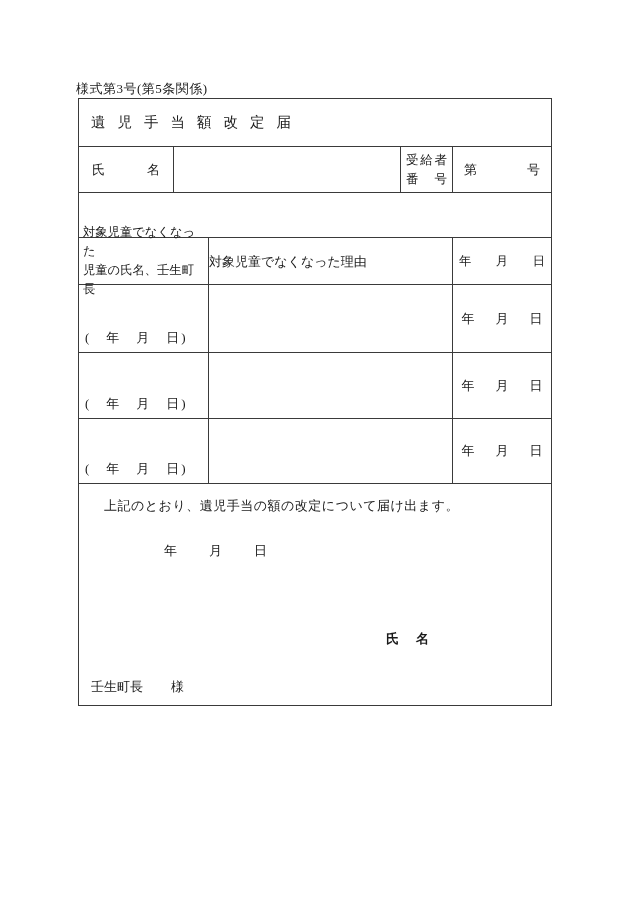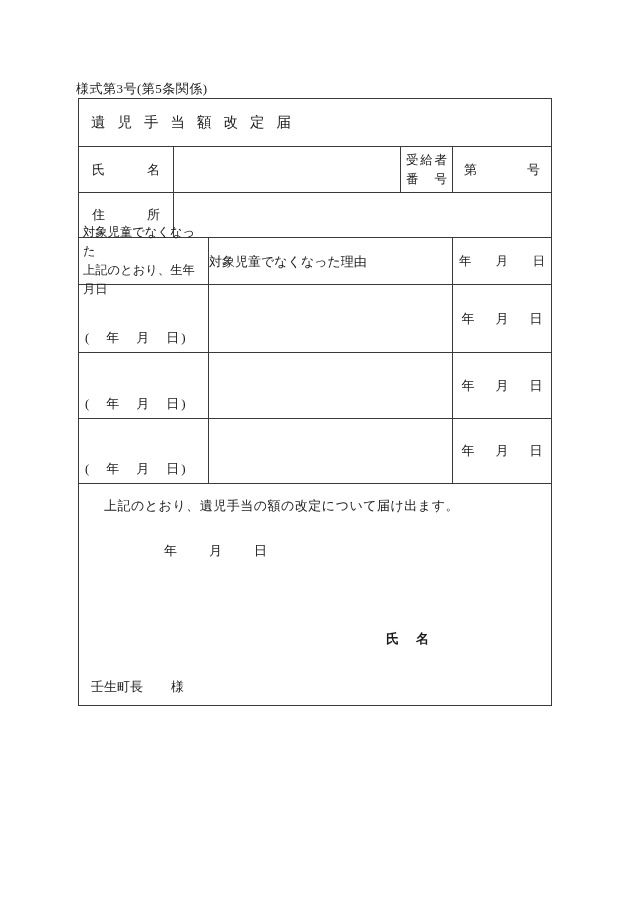--- a/index.html
+++ b/index.html
@@ -179,30 +179,27 @@
         <div>受給者</div>
         <div>番号</div>
       </div>
       <div class="cell w100r numcell">
         <span>第</span>
         <span>号</span>
       </div>
     </div>
 
     <div class="row r-addr">
-      <div class="cell w95 br jlabel">
-        <div>住所</div>
-      </div>
       <div class="cell w100r"></div>
     </div>
 
     <div class="row r-head">
       <div class="cell w130 br head-col head-c1">
         <div class="hl">対象児童でなくなった</div>
-        <div class="hl">上記のとおり、生年月日</div>
+        <div class="hl">児童の氏名、壬生町長</div>
       </div>
       <div class="cell w244 br head-col head-c2">
         <div class="hl">対象児童でなくなった理由</div>
       </div>
       <div class="cell w100r head-col head-c3">
         <div class="hl just">年　月　日</div>
       </div>
     </div>
 
     <div class="row r-data1">

